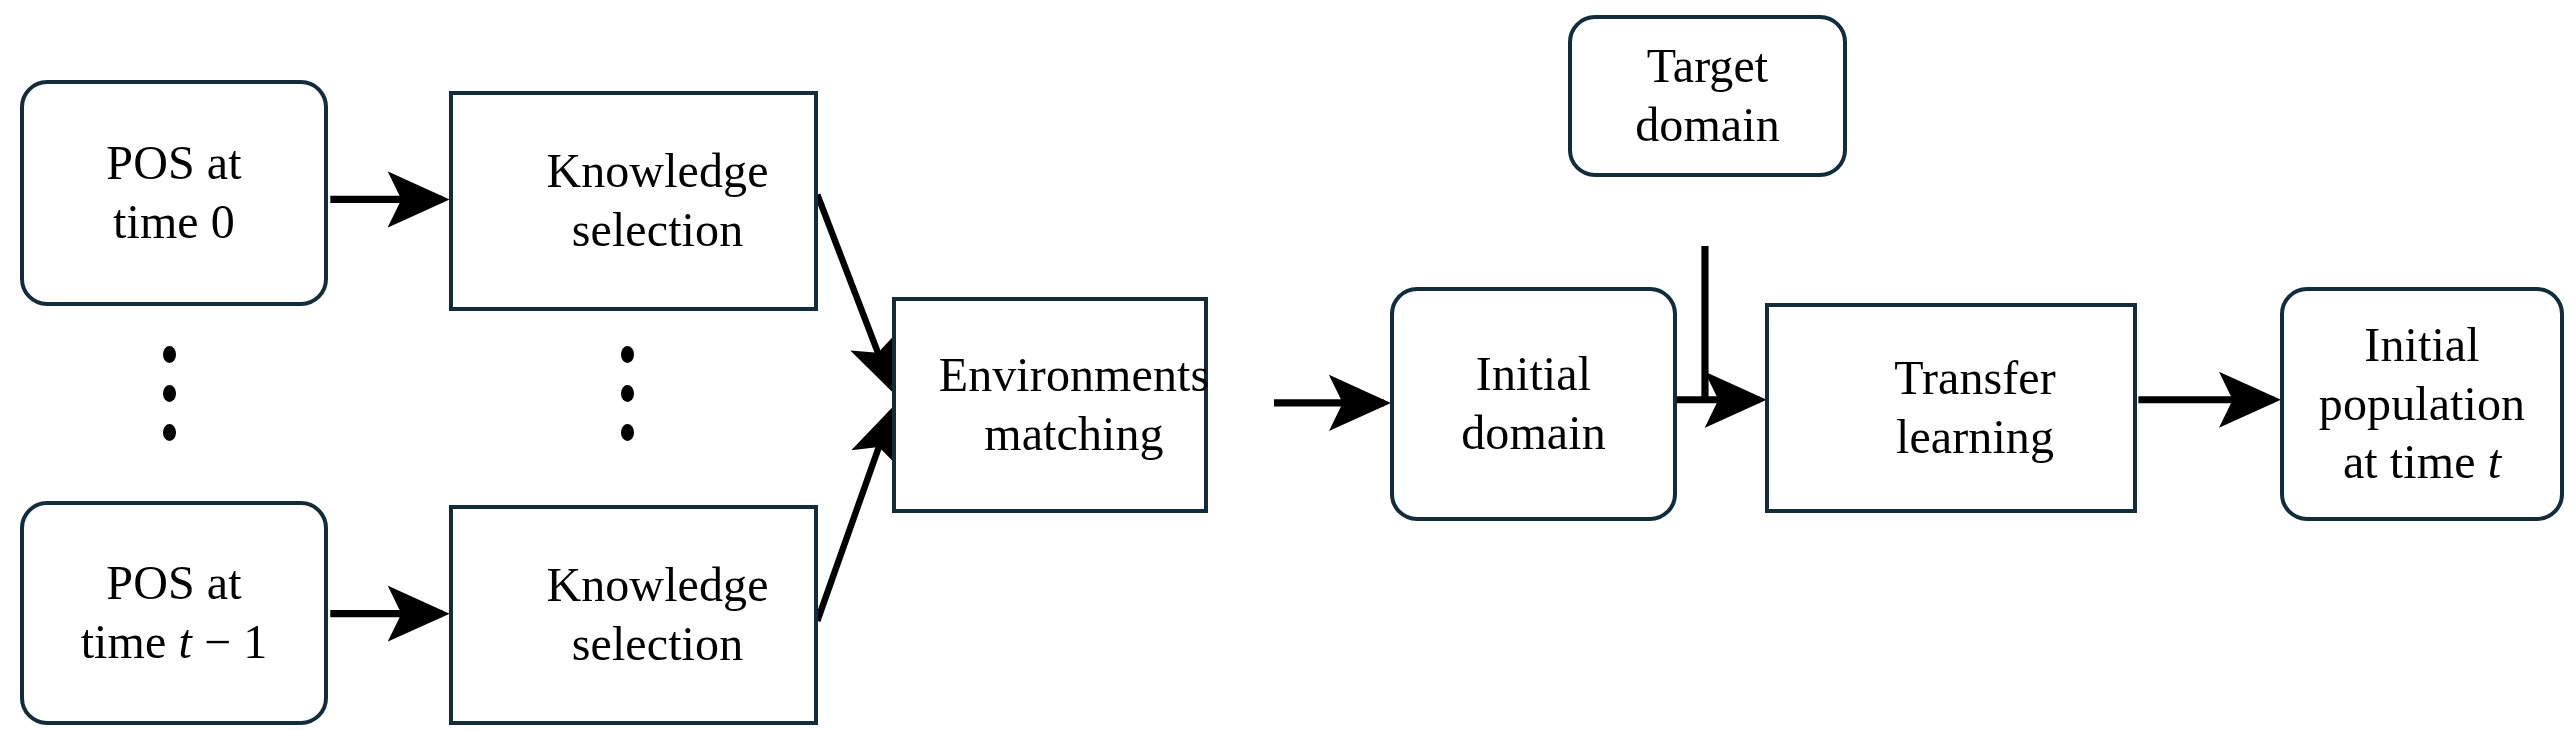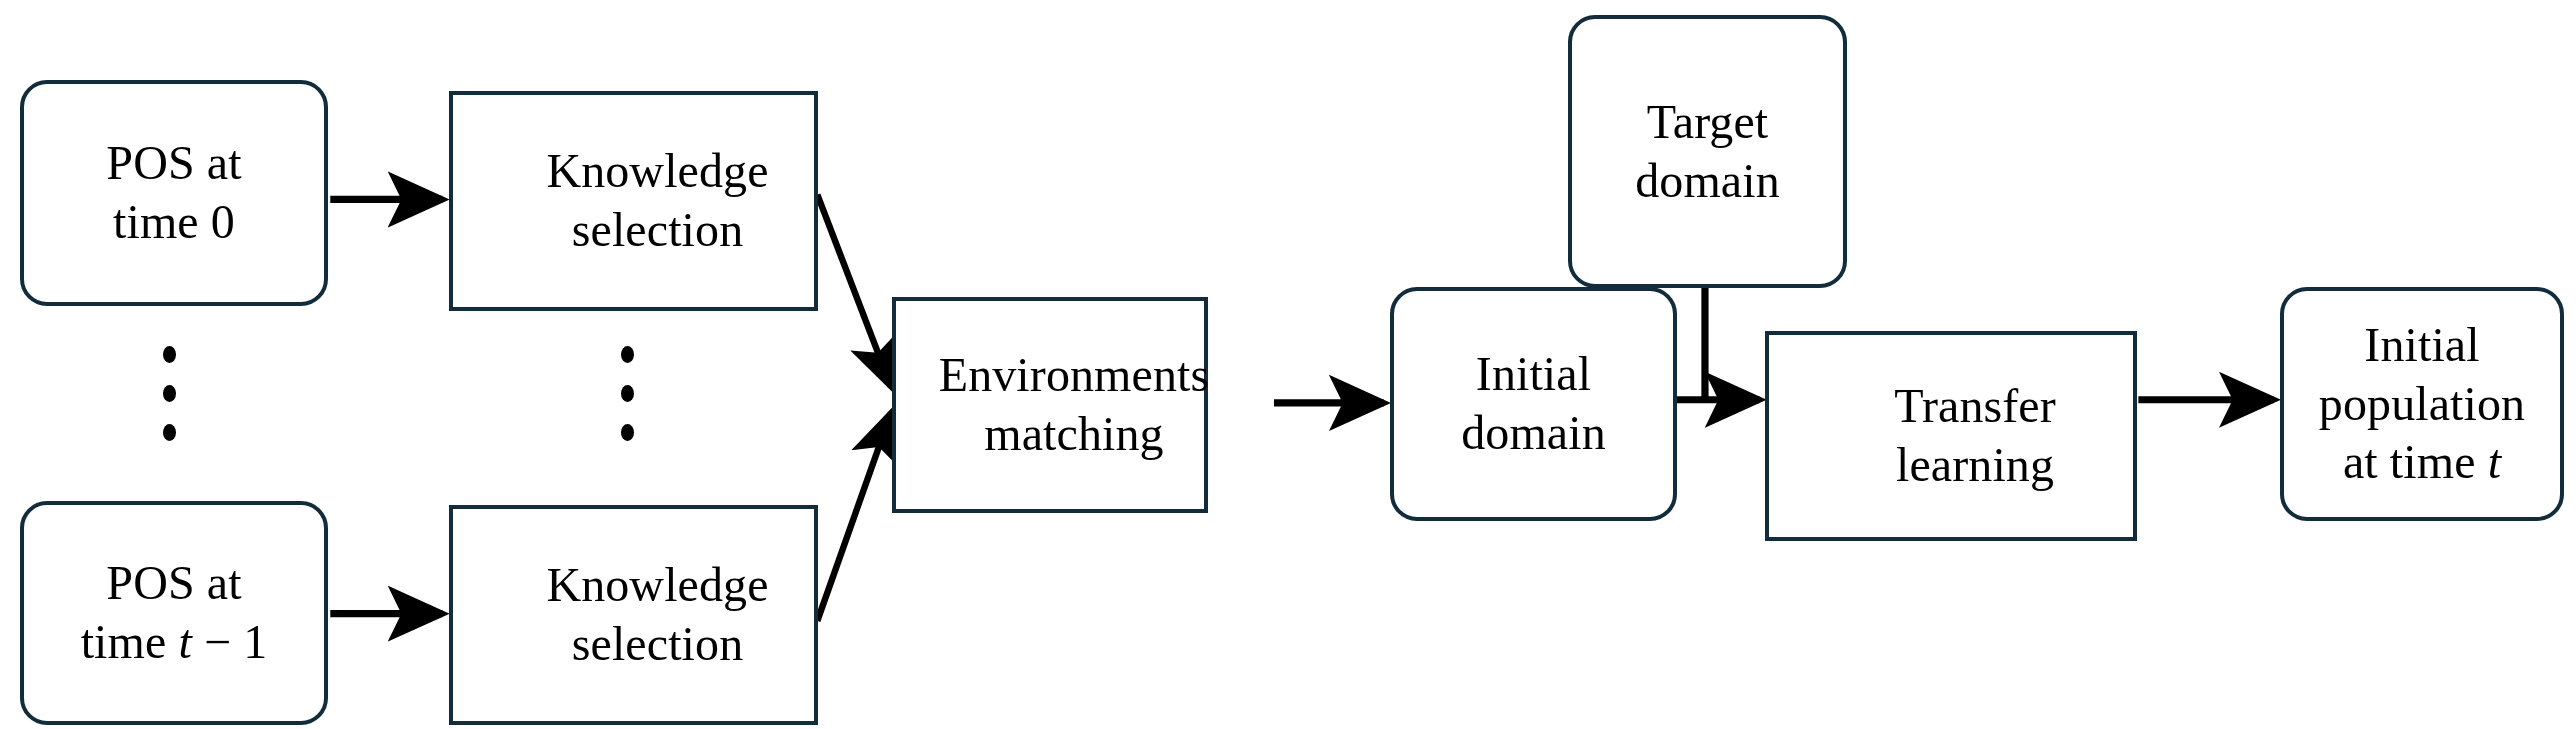--- a/index.html
+++ b/index.html
@@ -110,26 +110,26 @@
   <div class="node square" style="left:892px;top:297px;width:316px;height:216px;">
     <span class="label">Environments
 matching</span>
   </div>
 
   <div class="node rounded" style="left:1390px;top:287px;width:287px;height:234px;">
     <span class="label">Initial
 domain</span>
   </div>
 
-  <div class="node rounded" style="left:1568px;top:15px;width:279px;height:273px;">
+  <div class="node rounded" style="left:1568px;top:15px;width:279px;height:162px;">
     <span class="label">Target
 domain</span>
   </div>
 
-  <div class="node square" style="left:1765px;top:303px;width:372px;height:210px;margin-top:28px;">
+  <div class="node square" style="left:1765px;top:303px;width:372px;height:210px;">
     <span class="label">Transfer
 learning</span>
   </div>
 
   <div class="node rounded" style="left:2280px;top:287px;width:284px;height:234px;">
     <span class="label">Initial
 population
 at time <i>t</i></span>
   </div>
 

